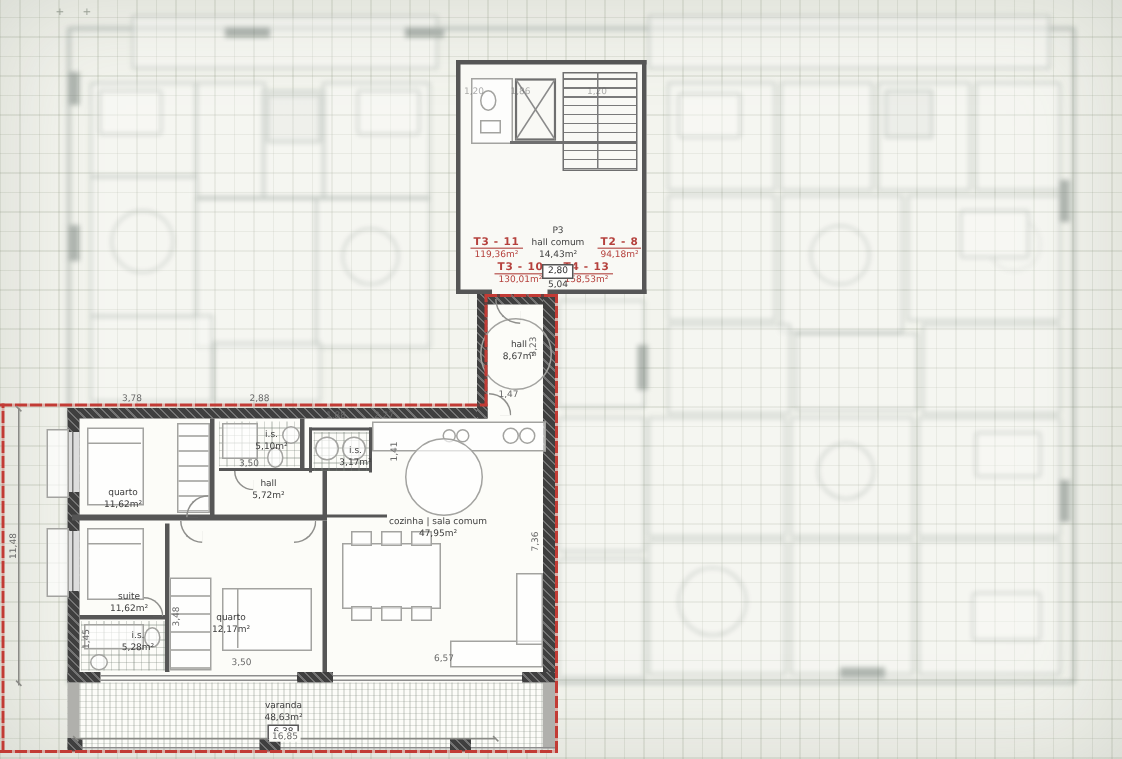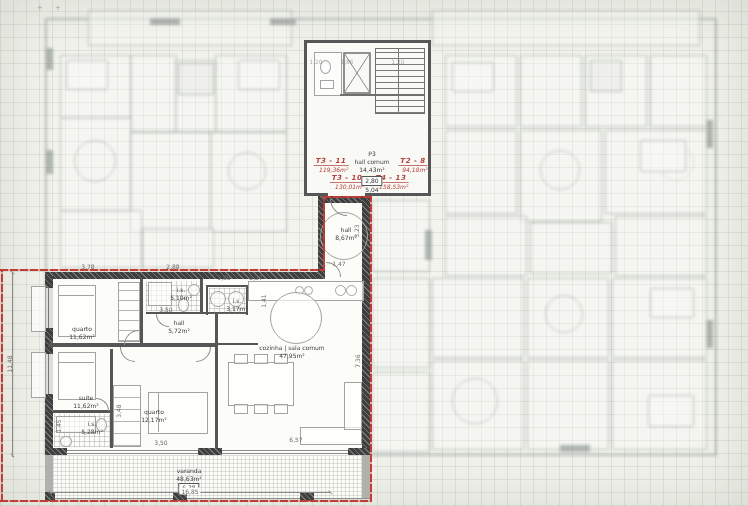--- a/index.html
+++ b/index.html
@@ -34,21 +34,21 @@
   .red-h{position:absolute;height:2px;
         background:repeating-linear-gradient(90deg,#c23b35 0 8px,rgba(194,59,53,.35) 8px 10px);}
   .red-v{position:absolute;width:2px;
         background:repeating-linear-gradient(0deg,#c23b35 0 8px,rgba(194,59,53,.35) 8px 10px);}
   .roomlbl{position:absolute;text-align:center;font-size:6px;line-height:1.3;
         color:#3c3c3c;transform:translateX(-50%);white-space:nowrap;z-index:30;}
   .dim{position:absolute;font-size:6px;color:#6a6a6a;white-space:nowrap;
         transform:translate(-50%,-50%);z-index:30;}
   .dim.rot{transform:translate(-50%,-50%) rotate(-90deg);}
   .dim.faint{opacity:.55;}
-  .unit-tag{position:absolute;text-align:right;transform:translateX(-50%);z-index:30;font-style:italic;}
+  .unit-tag{position:absolute;text-align:center;transform:translateX(-50%);z-index:30;}
   .unit-tag .uid{font-weight:bold;font-size:7px;color:#b5413d;letter-spacing:.5px;
         border-bottom:1px solid #c4736f;padding:0 2px;}
   .unit-tag .uarea{font-size:6px;color:#b5413d;}
   .ptag{position:absolute;text-align:center;transform:translateX(-50%);
         font-size:6px;color:#3e3e3e;line-height:1.3;z-index:30;}
   .lvlbox{display:inline-block;border:1px solid #555;padding:0 3px;font-size:6px;
         color:#333;background:#fff;line-height:1.4;}
   .dimline-h{position:absolute;height:1px;background:#8a8a86;}
   .dimline-v{position:absolute;width:1px;background:#8a8a86;}
   .tick{position:absolute;width:5px;height:1px;background:#8a8a86;transform:rotate(45deg);}

